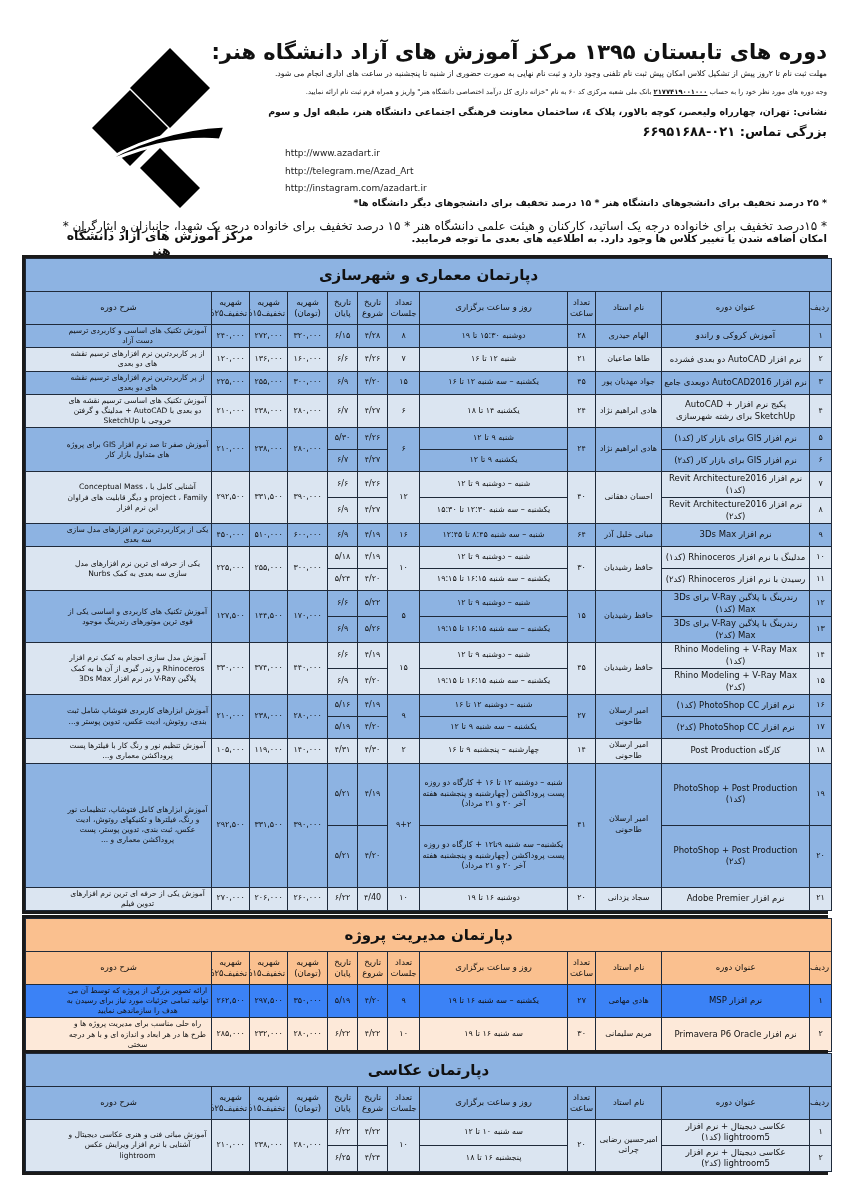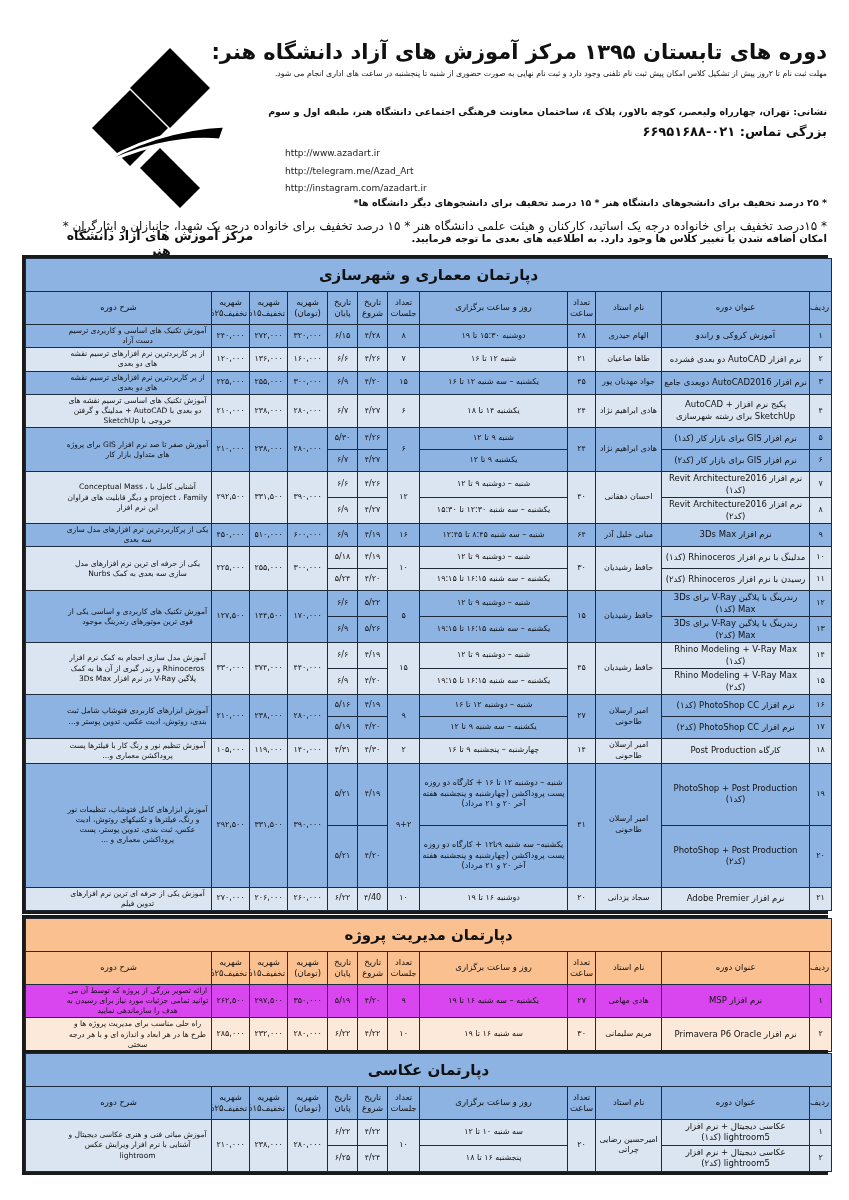--- a/index.html
+++ b/index.html
@@ -23,21 +23,21 @@
 
   .dept { position:absolute; left:22px; width:806px; border:3px solid #1a1a1a; box-sizing:border-box; }
   table { border-collapse:collapse; width:100%; table-layout:fixed; direction:rtl; }
   td, th { border:1.5px solid #1f2a3a; font-size:8px; text-align:center; vertical-align:middle; padding:1px 2px; line-height:1.35; font-weight:normal; overflow:hidden; }
   .dept-title td { font-size:15px; font-weight:bold; height:30px; }
   .hdr th { font-size:8.5px; height:30px; }
   .blue .dept-title td, .blue .hdr th { background:#8db3e2; }
   .blue .rowA td { background:#dbe5f1; }
   .blue .rowB td { background:#8db3e2; }
   .orange .dept-title td, .orange .hdr th { background:#fac08f; }
-  .orange .rowA td { background:#d946ef; }
+  .orange .rowA td { background:#3b82f6; }
   .orange .rowB td { background:#fde9d9; }
   .r { height:22px; }
   .desc { font-size:7.5px;padding-left:40px; }
   .crs { font-size:8.5px; }
 </style>
 </head>
 <body>
 
 <div class="header">
   <div class="logo">
@@ -45,20 +45,25 @@
       <polygon points="80,0 120,40 80,80 40,40" fill="#000"></polygon>
       <polygon points="40,42 78,80 40,118 2,80" fill="#000"></polygon>
       <polygon points="70,100 110,140 90,160 50,120" fill="#000"></polygon>
       <path d="M5,120 C40,95 90,80 135,78 L130,92 C90,88 45,100 5,120 Z" fill="#000" stroke="#fff" stroke-width="3"></path>
     </svg>
     <div class="logo-text">مرکز آموزش های آزاد دانشگاه هنر</div>
   </div>
 
   <div class="title">دوره های تابستان ۱۳۹۵ مرکز آموزش های آزاد دانشگاه هنر:</div>
   <div class="info l1">مهلت ثبت نام تا ۲روز پیش از تشکیل کلاس امکان پیش ثبت نام تلفنی وجود دارد و ثبت نام نهایی به صورت حضوری از شنبه تا پنجشنبه در ساعت های اداری انجام می شود.</div>
+  <div class="info l2">
+    <span>وجه دوره های مورد نظر خود را به حساب</span>
+    <span class="acc">۲۱۷۷۴۱۹۰۰۱۰۰۰</span>
+    <span>بانک ملی شعبه مرکزی کد ۶۰ به نام "خزانه داری کل درآمد اختصاصی دانشگاه هنر" واریز و همراه فرم ثبت نام ارائه نمایید.</span>
+  </div>
   <div class="info l3">نشانی: تهران، چهارراه ولیعصر، کوچه بالاور، پلاک ٤، ساختمان معاونت فرهنگی اجتماعی دانشگاه هنر، طبقه اول و سوم</div>
   <div class="info l4">
     <span>بزرگی تماس:</span>
     <span>۰۲۱-۶۶۹۵۱۶۸۸</span>
   </div>
 
   <div class="links">
     <div>http://www.azadart.ir</div>
     <div>http://telegram.me/Azad_Art</div>
     <div>http://instagram.com/azadart.ir</div>

